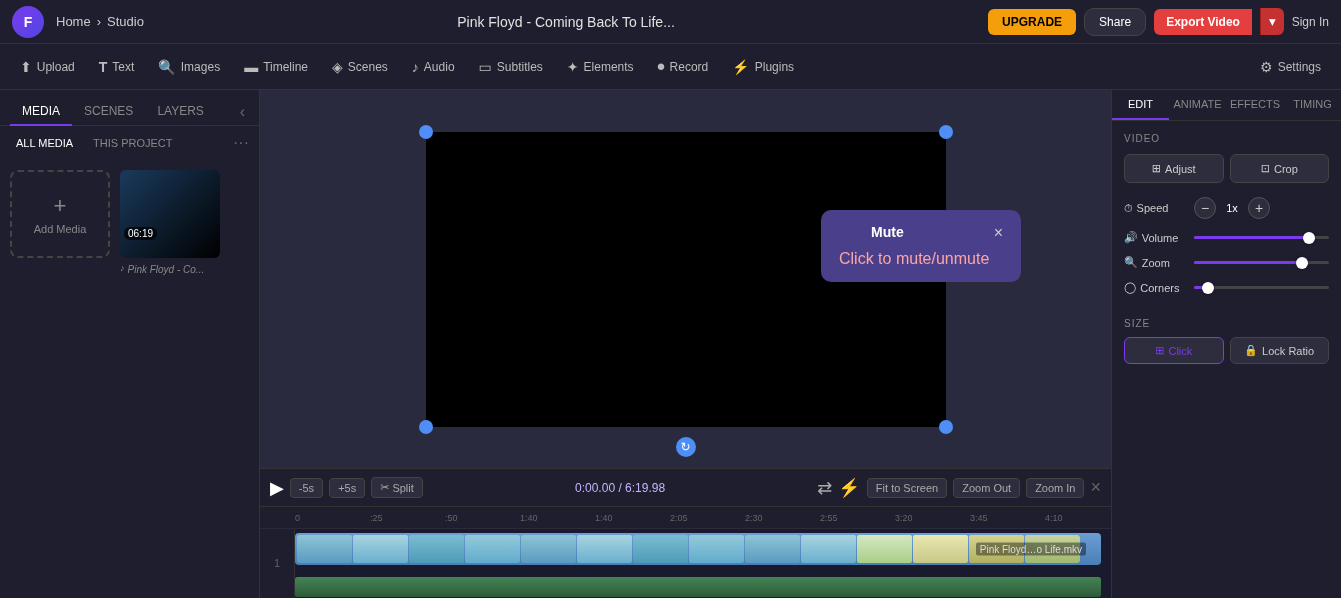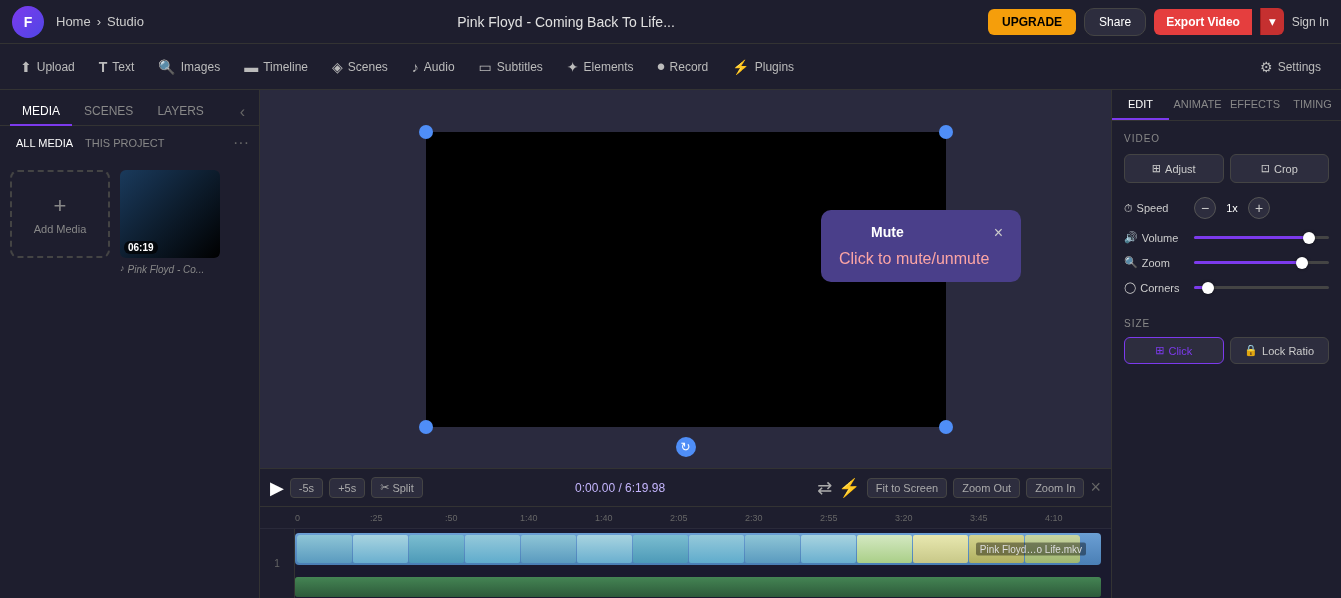--- a/index.html
+++ b/index.html
@@ -25,30 +25,30 @@
 
     
     .main-layout { display: flex; height: calc(598px - 44px - 46px); }
 
     
     .left-panel { width: 260px; background: #1e1e2e; border-right: 1px solid #333; display: flex; flex-direction: column; flex-shrink: 0; }
     .panel-tabs { display: flex; align-items: flex-end; padding: 8px 10px 0; border-bottom: 1px solid #333; gap: 0; }
     .panel-tab { padding: 6px 12px; font-size: 12px; color: #888; cursor: pointer; border-bottom: 2px solid transparent; margin-bottom: -1px; }
     .panel-tab.active { color: #fff; border-bottom: 2px solid #7c3aed; }
     .panel-tab-collapse { margin-left: auto; cursor: pointer; color: #666; font-size: 16px; padding: 4px; }
-    .panel-subtabs { display: flex; padding: 8px 10px; align-items: center; }
+    .panel-subtabs { display: flex; padding: 8px 10px; gap: 8px; align-items: center; }
     .panel-subtab { font-size: 11px; color: #888; cursor: pointer; padding: 3px 6px; border-radius: 4px; }
     .panel-subtab.active { color: #fff; }
     .panel-more { margin-left: auto; color: #666; cursor: pointer; font-size: 16px; }
     .panel-content { flex: 1; padding: 10px; display: flex; flex-direction: column; gap: 10px; overflow: hidden; }
     .add-media-box { border: 2px dashed #444; border-radius: 8px; width: 100px; height: 88px; display: flex; flex-direction: column; align-items: center; justify-content: center; cursor: pointer; gap: 4px; color: #888; font-size: 11px; flex-shrink: 0; }
     .add-media-box .plus { font-size: 22px; color: #888; }
     .media-items { display: flex; gap: 10px; }
     .media-thumb { width: 100px; height: 88px; border-radius: 6px; background: #000; position: relative; overflow: hidden; cursor: pointer; flex-shrink: 0; }
-    .media-thumb-time { position: absolute; bottom: 4px; left: 4px; background: rgba(0,0,0,0.7); color: #fff; font-size: 10px; padding: 1px 4px; border-radius: 6px; font-weight: bold; }
+    .media-thumb-time { position: absolute; bottom: 18px; left: 4px; background: rgba(0,0,0,0.7); color: #fff; font-size: 10px; padding: 1px 4px; border-radius: 6px; }
     .media-thumb-label { font-size: 10px; color: #888; margin-top: 3px; white-space: nowrap; overflow: hidden; text-overflow: ellipsis; width: 100px; font-style: italic; }
 
     
     .canvas-area { flex: 1; background: #2a2a3e; display: flex; flex-direction: column; position: relative; overflow: hidden; }
     .canvas-wrapper { flex: 1; display: flex; align-items: center; justify-content: center; position: relative; }
     .canvas-video { width: 520px; height: 295px; background: #000; position: relative; }
     .canvas-handle { width: 14px; height: 14px; border-radius: 50%; background: #4f8ef7; position: absolute; }
     .handle-tl { top: -7px; left: -7px; }
     .handle-tr { top: -7px; right: -7px; }
     .handle-bl { bottom: -7px; left: -7px; }

